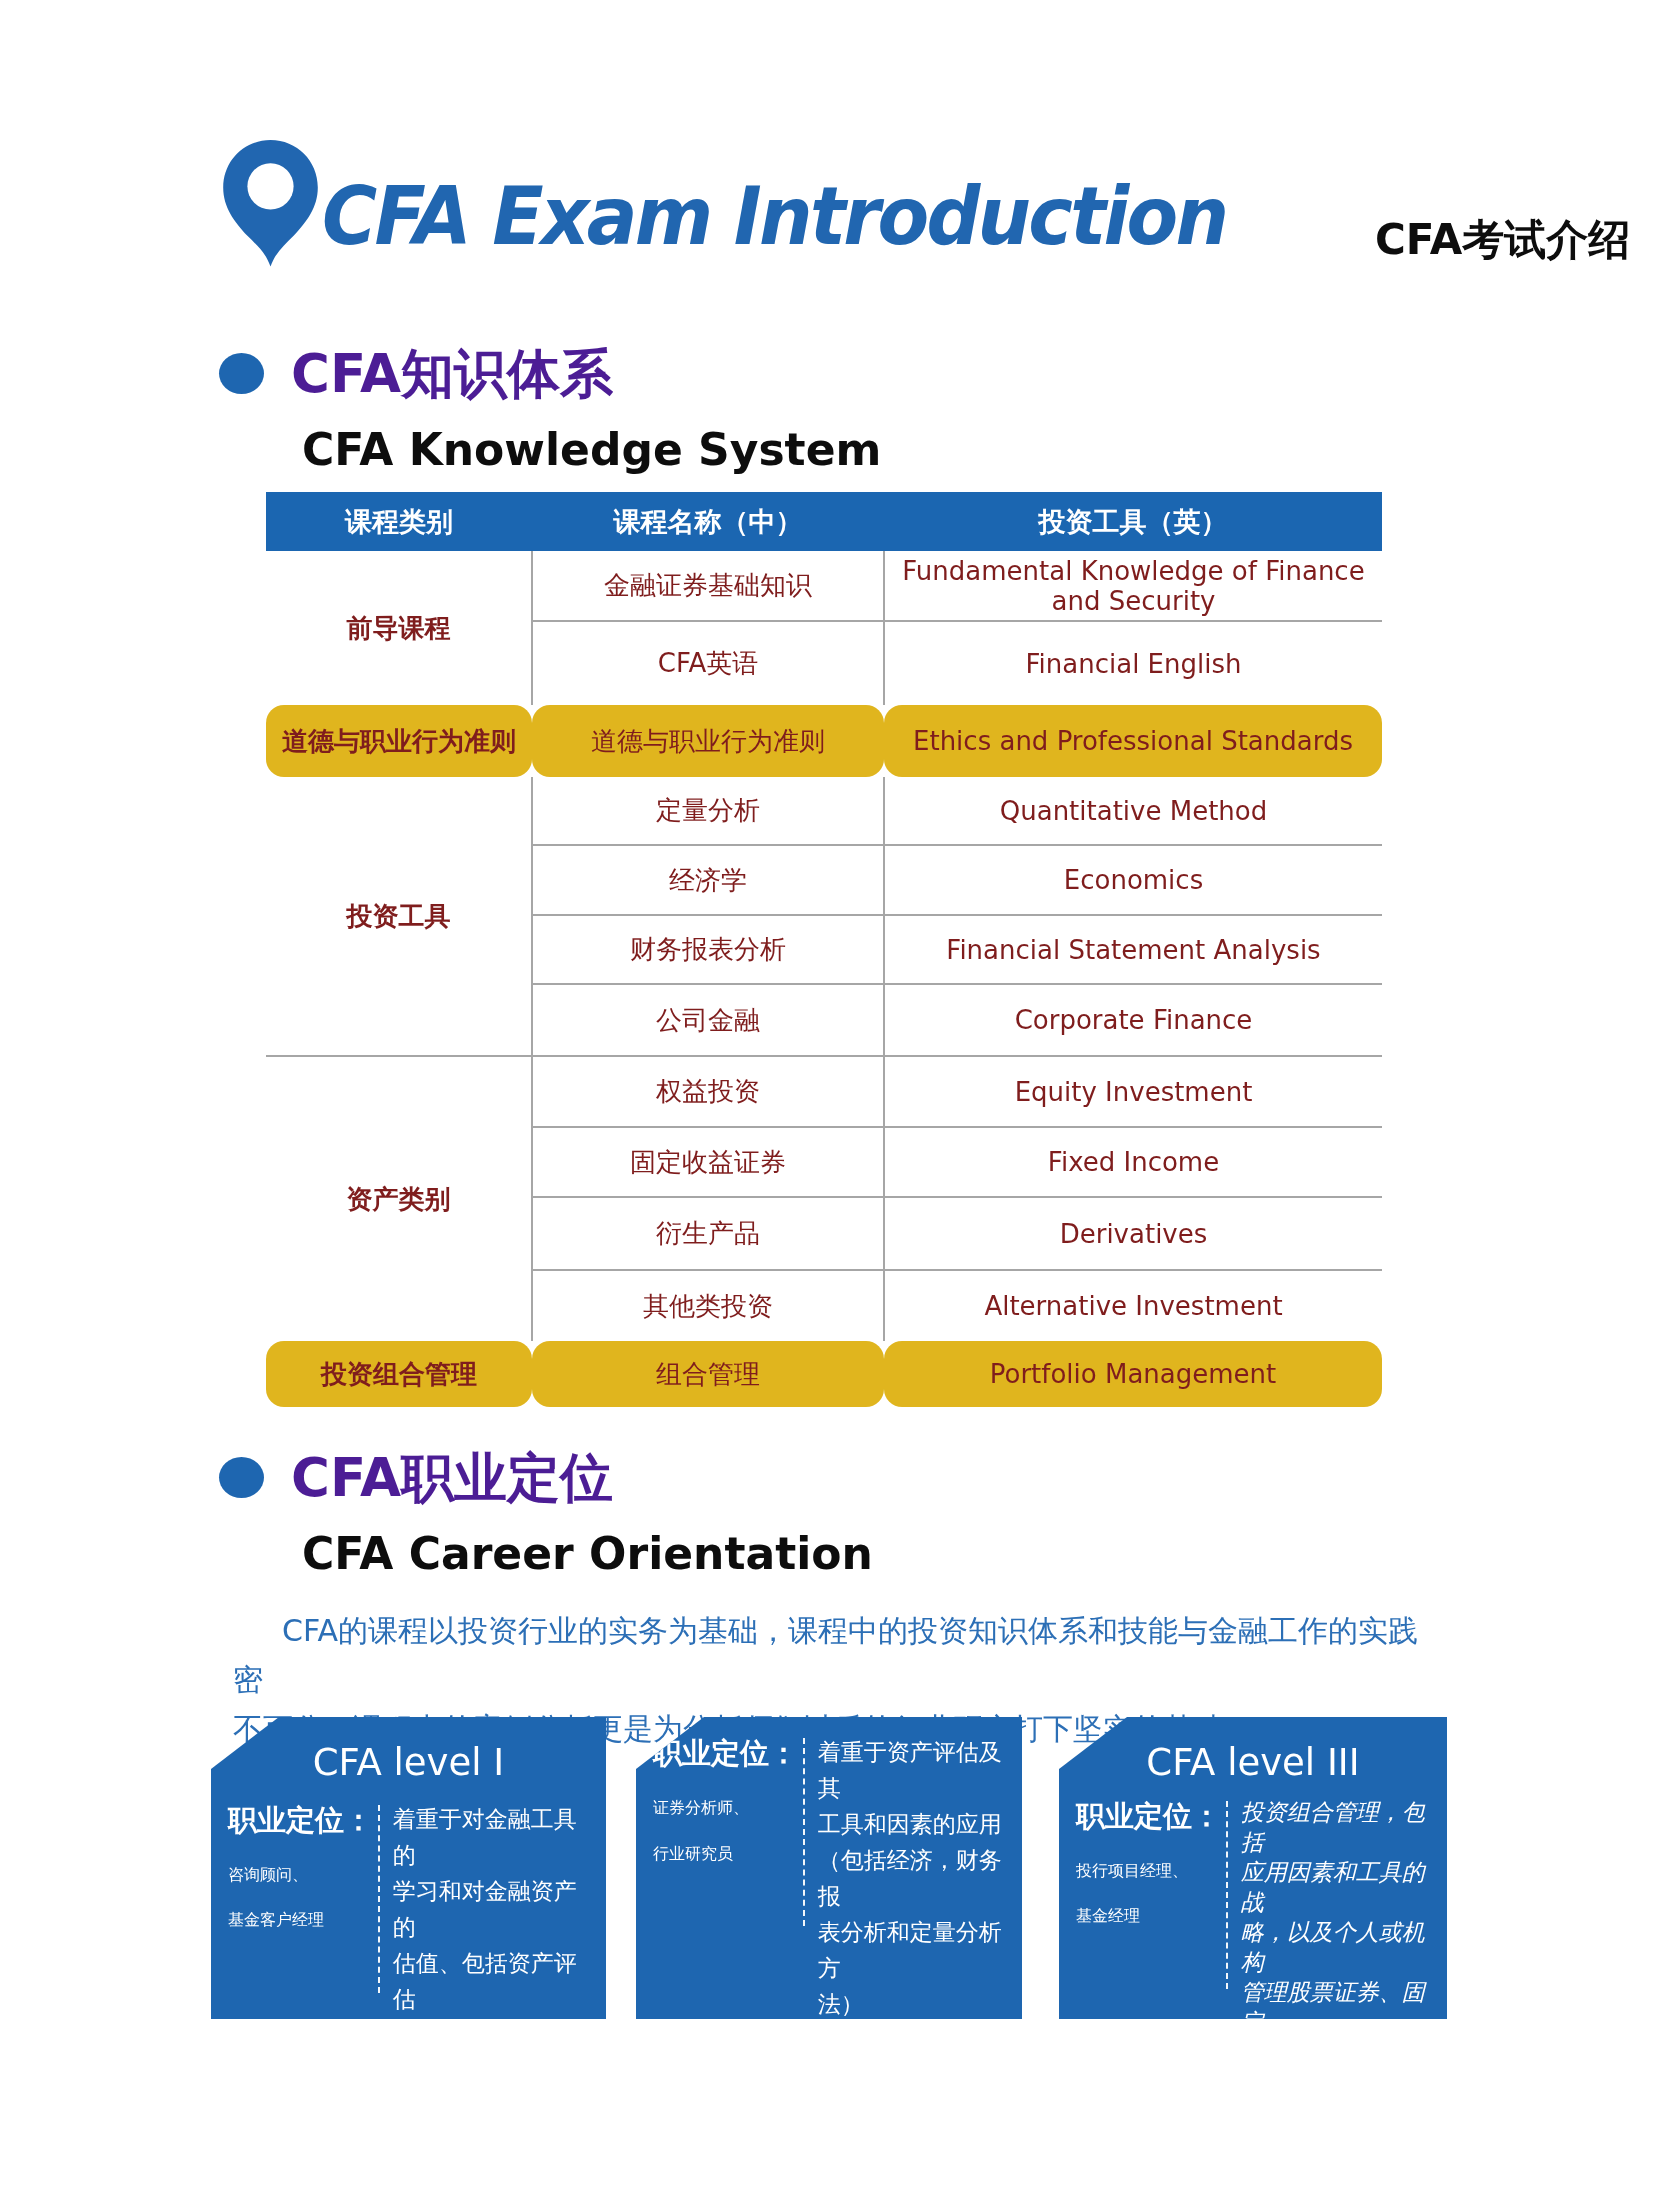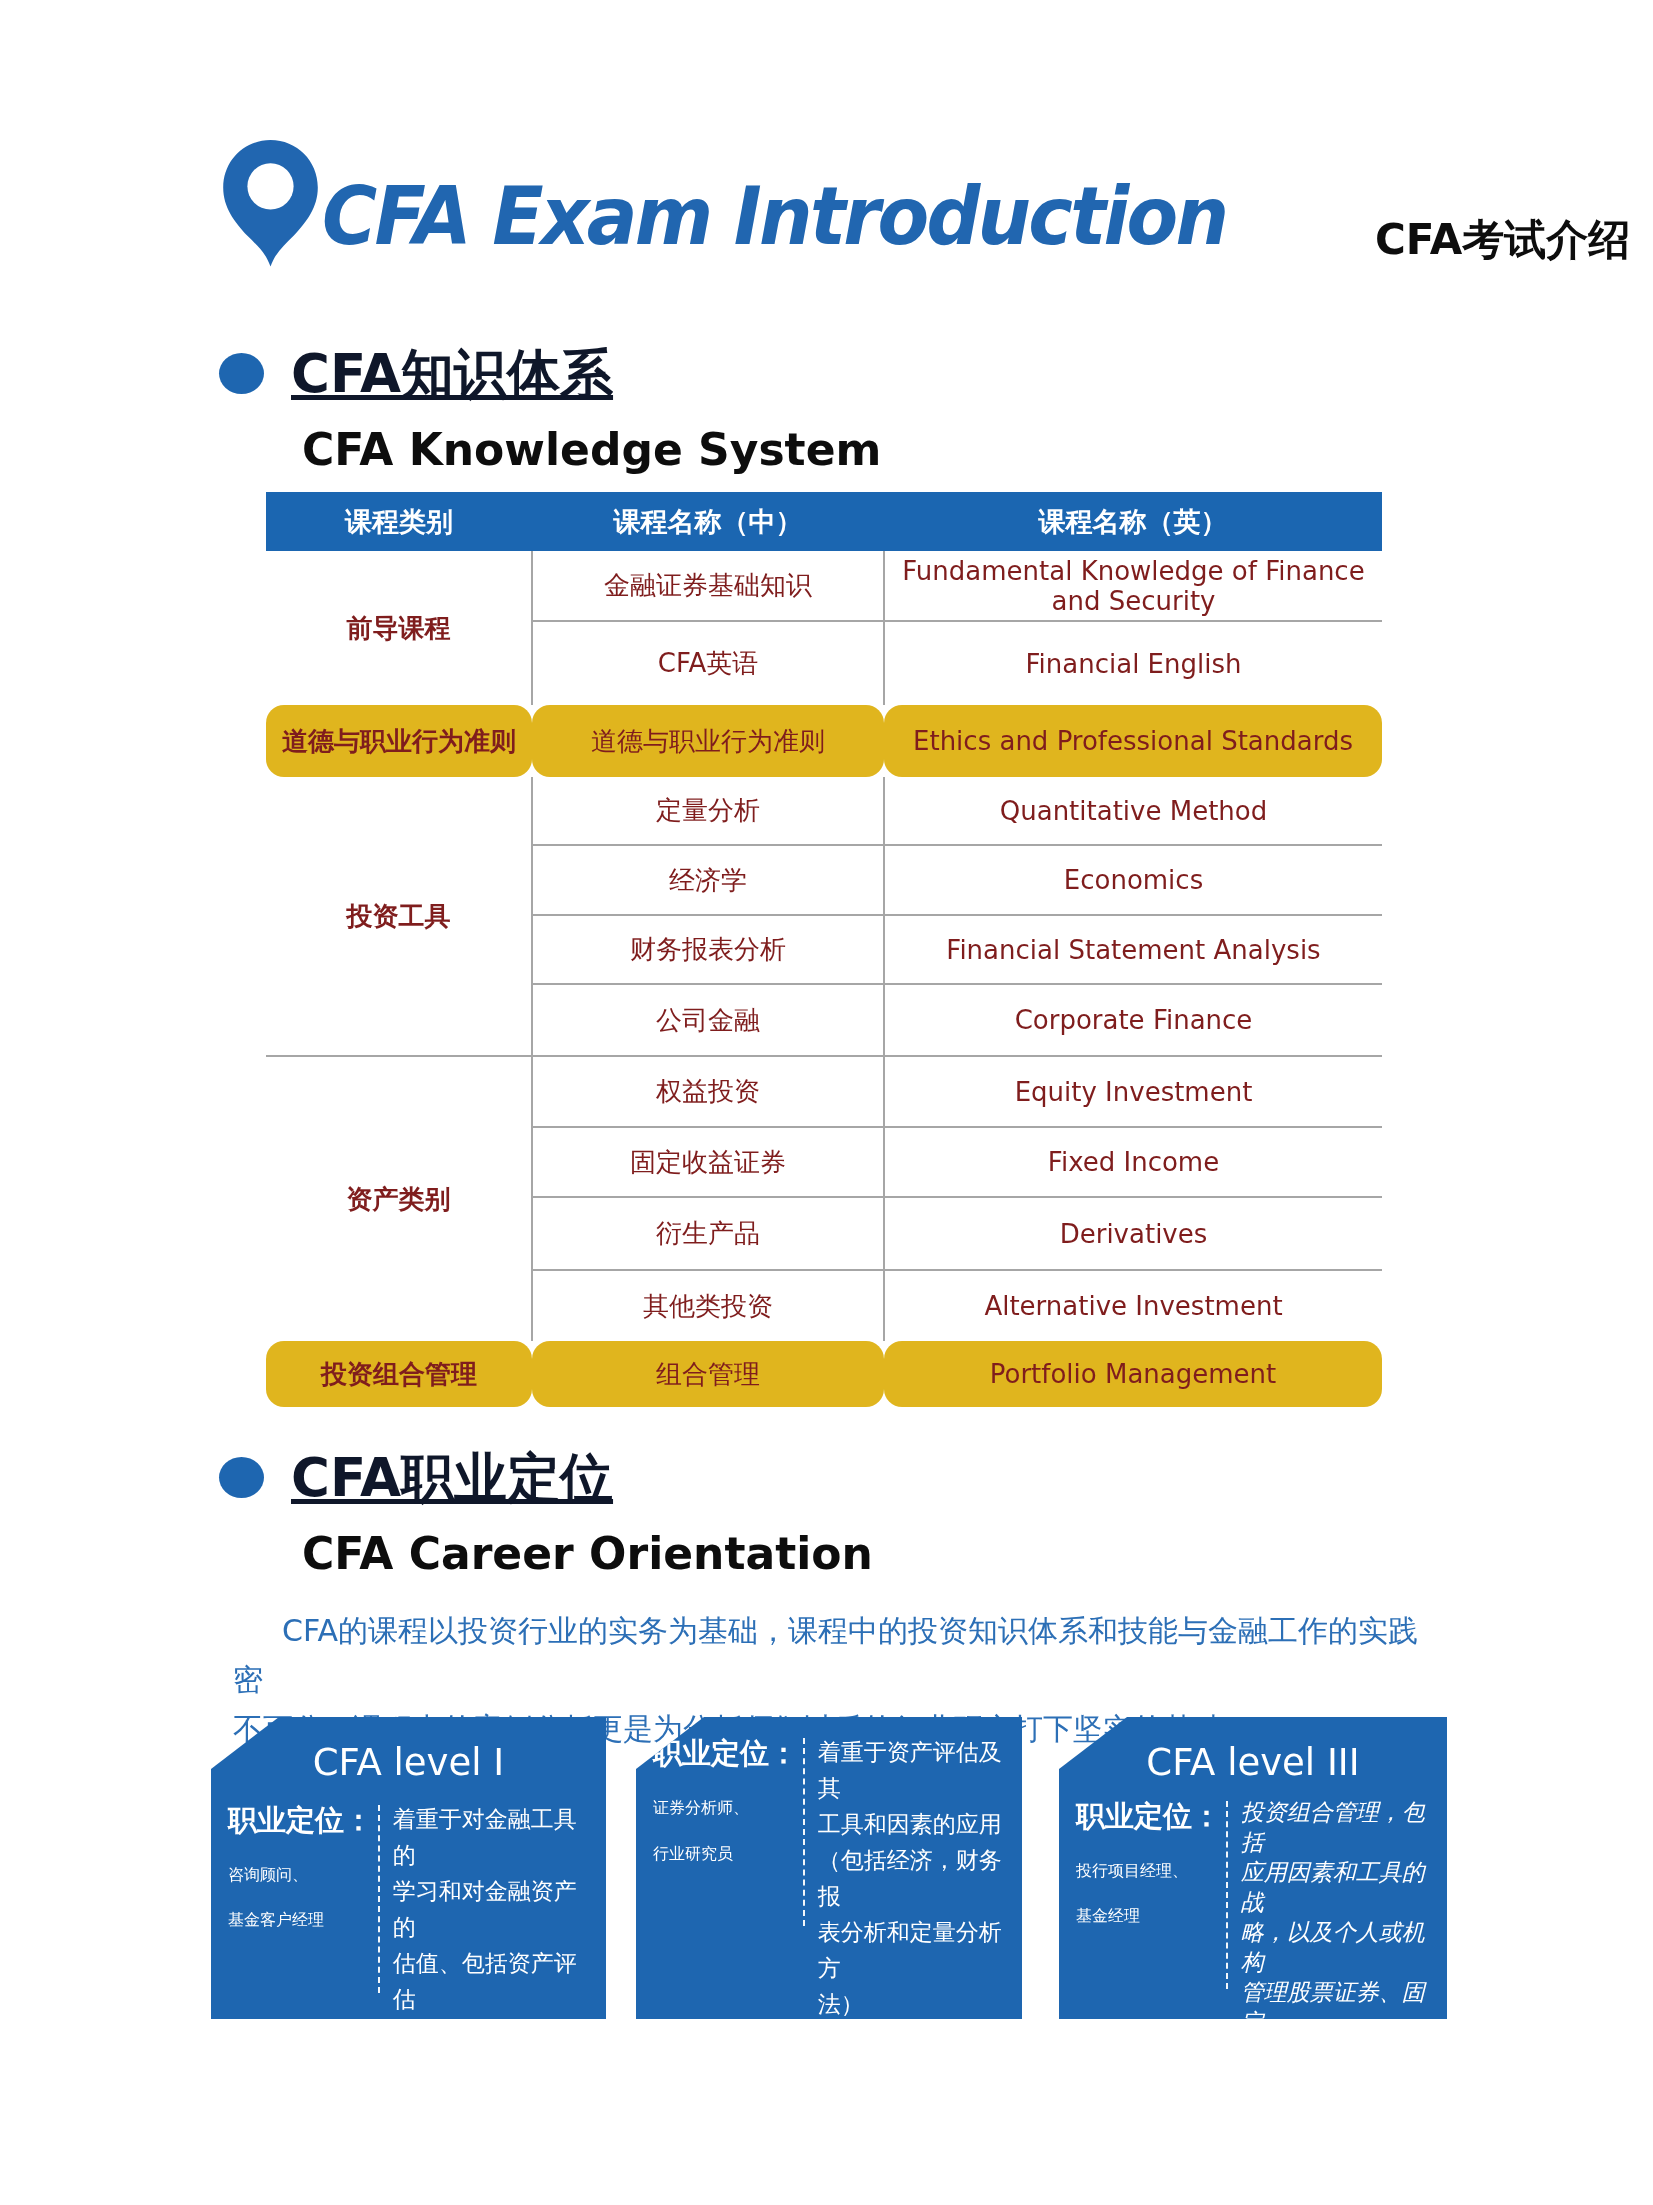--- a/index.html
+++ b/index.html
@@ -8,21 +8,21 @@
 
   
   .pin{position:absolute;left:215px;top:139px;width:111px;height:132px;}
   .title-en{position:absolute;left:322px;top:175px;font-size:80px;line-height:1.05;
     font-weight:bold;font-style:italic;color:#2166B0;letter-spacing:-2.9px;white-space:nowrap;
     transform:scaleX(.94);transform-origin:left center;}
   .title-zh{position:absolute;left:1375px;top:212px;font-size:42px;font-weight:bold;color:#0d0d0d;white-space:nowrap;}
 
   
   .bullet{position:absolute;width:45px;height:41px;background:#1E66B0;border-radius:50%;}
-  .sec-title-zh{position:absolute;font-size:53px;font-weight:bold;color:#0f172a;white-space:nowrap;line-height:1;text-decoration:underline;}
+  .sec-title-zh{position:absolute;font-size:53px;font-weight:bold;color:#4c1d95;white-space:nowrap;line-height:1;}
   .sec-title-en{position:absolute;font-size:44px;font-weight:bold;color:#0d0d0d;white-space:nowrap;line-height:1;}
 
   
   table.ks{position:absolute;left:266px;top:492px;width:1116px;border-collapse:collapse;table-layout:fixed;}
   table.ks th{background:#1B66B1;color:#ffffff;font-size:27px;font-weight:bold;height:57px;text-align:center;vertical-align:middle;}
   table.ks td{text-align:center;vertical-align:middle;font-size:26px;color:#7f1d1d;border-radius:18px;}
   td.zh{border-left:2.2px solid #A6A6A6;}
   td.en{border-left:2.2px solid #A6A6A6;white-space:pre-line;}
   td.inner{border-top:2.2px solid #A6A6A6;}
   tr.sep td{border-top:2.9px solid #A6A6A6;}
@@ -66,21 +66,21 @@
   <table class="ks" id="ks-table">
     <colgroup>
         <col style="width:266px">
         <col style="width:352px">
         <col style="width:498px">
       </colgroup>
     <thead>
         <tr id="ks-head">
           <th>课程类别</th>
           <th>课程名称（中）</th>
-          <th>课程名称（英）</th>
+          <th>投资工具（英）</th>
         </tr>
       </thead>
     <tbody id="ks-body">
         <tr style="height: 70px;">
           <td rowspan="2" class="cat-b">前导课程</td>
           <td class="zh">金融证券基础知识</td>
           <td class="en">Fundamental Knowledge of Finance
 and Security</td>
         </tr>
         <tr style="height: 84px;">

